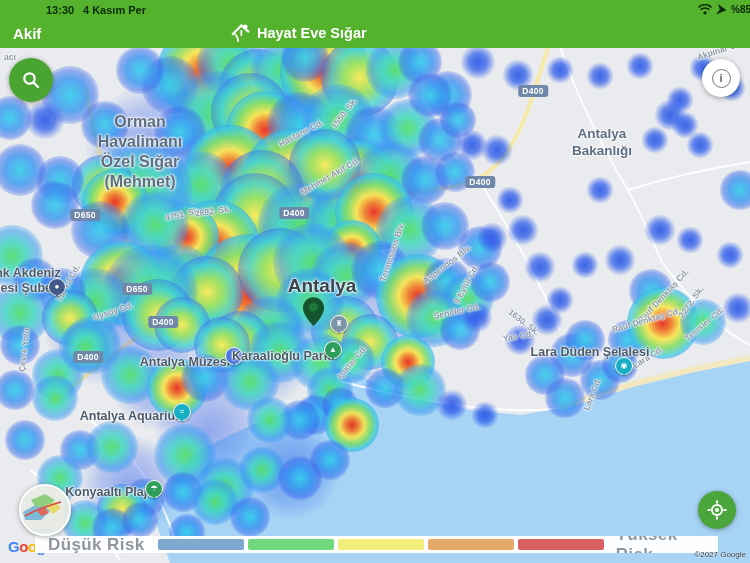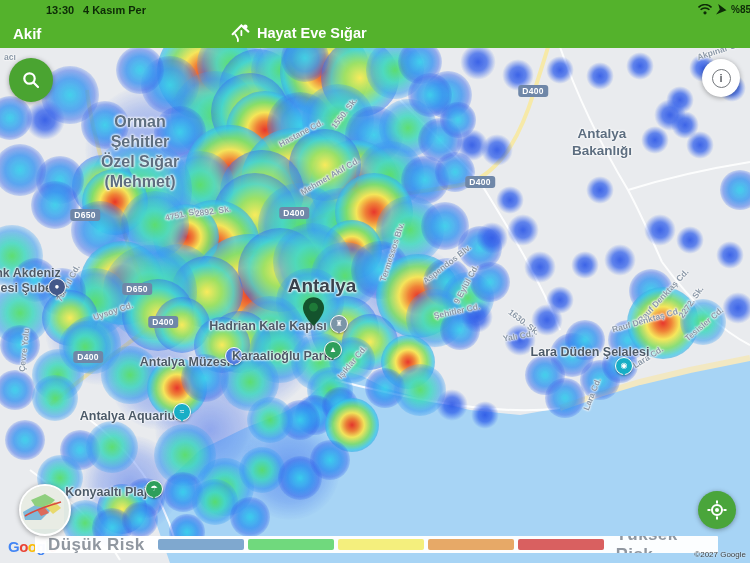--- a/index.html
+++ b/index.html
@@ -298,42 +298,39 @@
         <div class="street" style="left: 704px; top: 324px; transform: translate(-50%, -50%) rotate(-40deg);">Tesisler Cd.</div>
         <div class="shield" style="left: 85px; top: 215px;">D650</div>
         <div class="shield" style="left: 137px; top: 289px;">D650</div>
         <div class="shield" style="left: 88px; top: 357px;">D400</div>
         <div class="shield" style="left: 163px; top: 322px;">D400</div>
         <div class="shield" style="left: 294px; top: 213px;">D400</div>
         <div class="shield" style="left: 480px; top: 182px;">D400</div>
         <div class="shield" style="left: 533px; top: 91px;">D400</div>
         <div class="area" style="left: 140px; top: 152px; font-size: 16px; color: rgb(93, 110, 128);">
           <div>Orman</div>
-          <div>Şehitler</div>
+          <div>Havalimanı</div>
           <div>Özel Sığar</div>
           <div>(Mehmet)</div>
         </div>
         <div class="area" style="left: 322px; top: 286px; font-size: 19px; color: rgb(57, 66, 77);">
           <div>Antalya</div>
         </div>
         <div class="area" style="left: 602px; top: 143px; font-size: 13.5px; color: rgb(93, 110, 128);">
           <div>Antalya</div>
           <div>Bakanlığı</div>
         </div>
         <div class="poi-t" style="left: 185px; top: 362px;">
           <div>Antalya Müzesi</div>
         </div>
         <div class="pin" style="--c: #4f79dd; left: 234px; top: 356px;">Ⅲ</div>
         <div class="poi-t" style="left: 283px; top: 356px;">
           <div>Karaalioğlu Parkı</div>
         </div>
         <div class="pin" style="--c: #2e9e5b; left: 333px; top: 350px;">▲</div>
-        <div class="poi-t" style="left: 268px; top: 326px;">
-          <div>Hadrian Kale Kapısı</div>
-        </div>
         <div class="pin" style="--c: #7b95a7; left: 339px; top: 324px;">♜</div>
         <div class="poi-t" style="left: 133px; top: 416px;">
           <div>Antalya Aquarium</div>
         </div>
         <div class="pin" style="--c: #18aec6; left: 182px; top: 412px;">≈</div>
         <div class="poi-t" style="left: 108px; top: 492px;">
           <div>Konyaaltı Plajı</div>
         </div>
         <div class="pin" style="--c: #2e9e5b; left: 154px; top: 489px;">☂</div>
         <div class="poi-t" style="left: 590px; top: 352px;">

